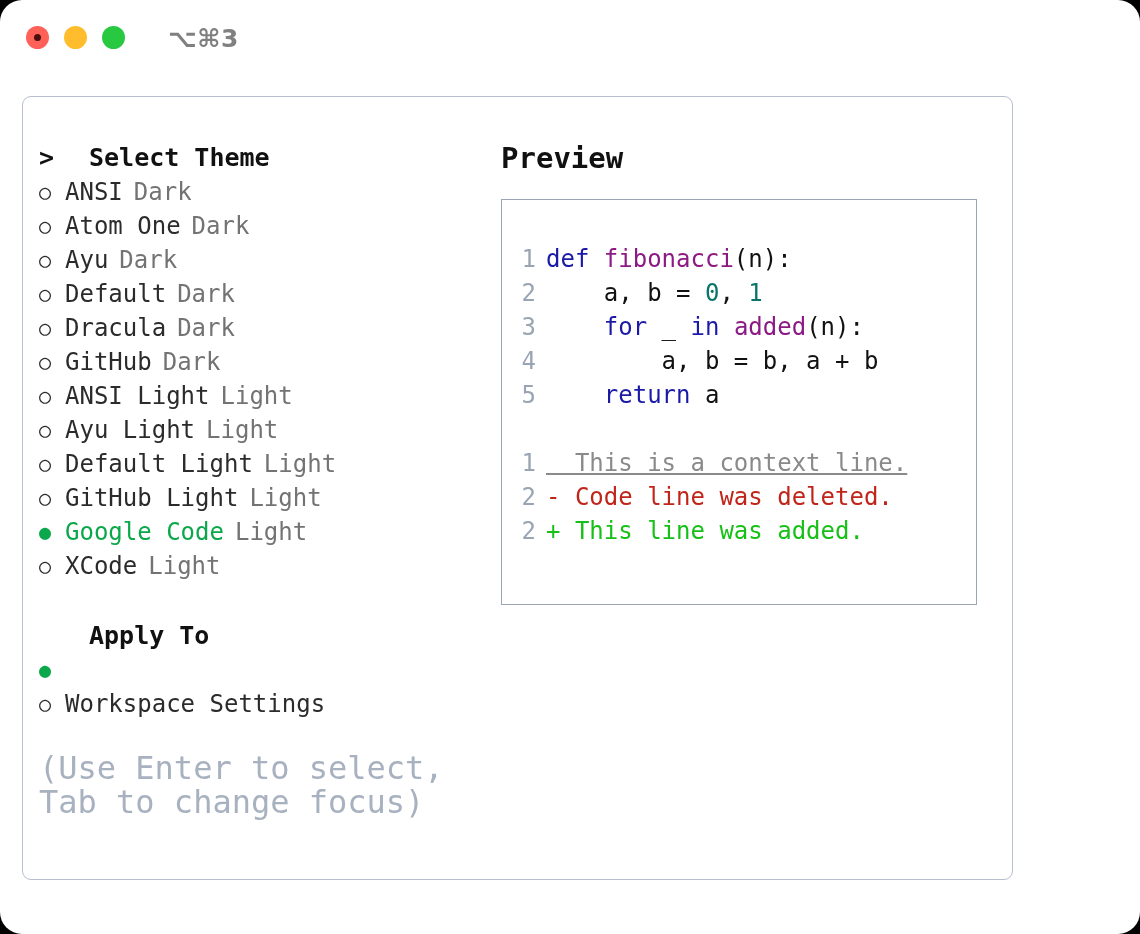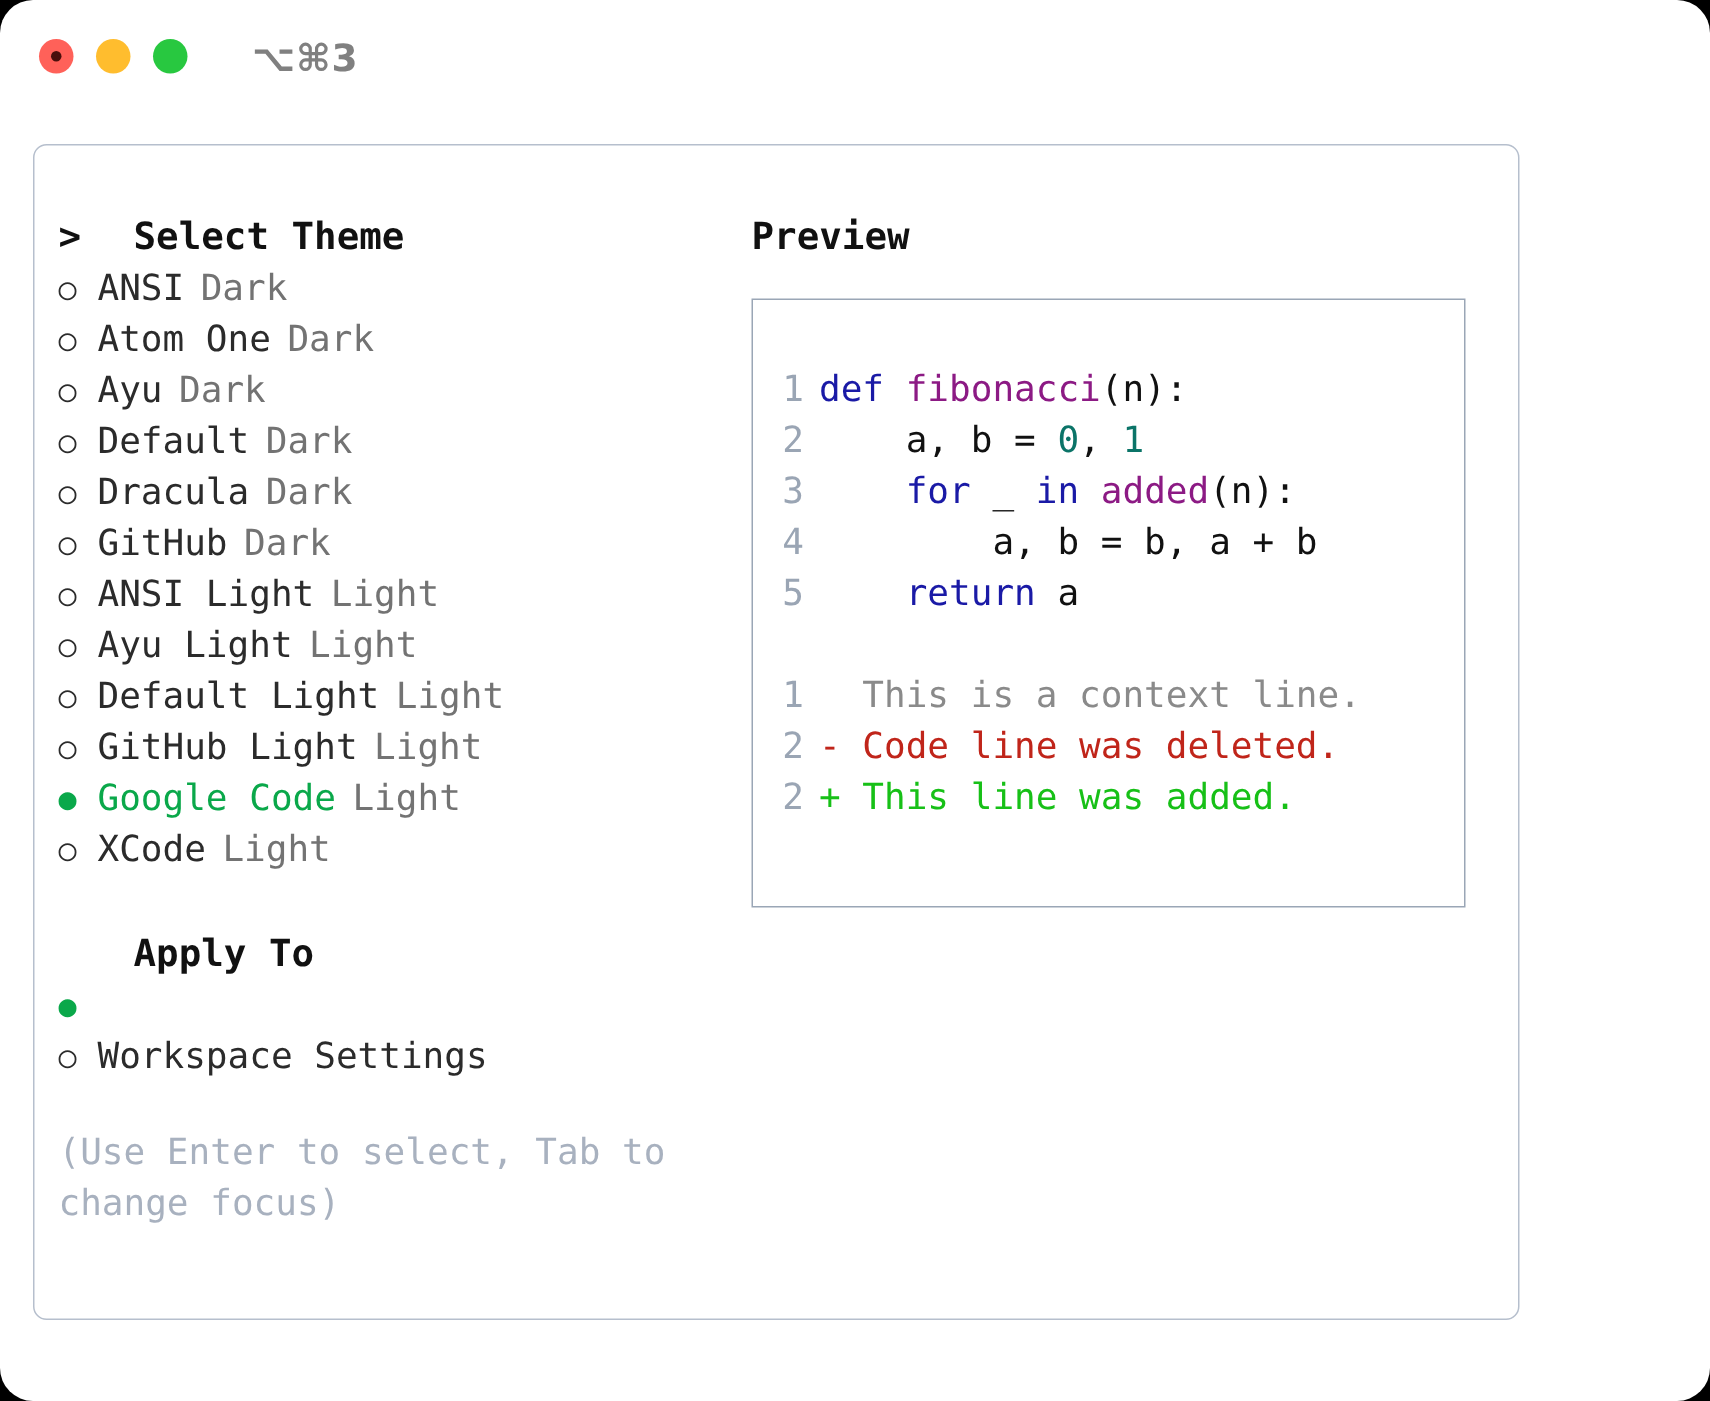--- a/index.html
+++ b/index.html
@@ -132,36 +132,36 @@
   .opt-row.selected .opt-label { color: #0aa84a; }
   .opt-row .opt-tag {
     color: #737373;
     margin-left: 11px;
   }
 
   .spacer-block { height: 36px; }
 
   .hint {
     margin-top: 30px;
-    font-size: 24px;
+    font-size: 32px;
     line-height: 34px;
     color: #a8b1bf;
     width: 412px;
     white-space: normal;
   }
 
   
   .right-col {
     position: absolute;
     left: 478px;
     top: 44px;
     width: 500px;
   }
   .preview-title {
-    font-size: 25px;
+    font-size: 29px;
     font-weight: bold;
     color: #111111;
     height: 34px;
     line-height: 34px;
   }
   .preview-box {
     margin-top: 24px;
     width: 476px;
     height: 406px;
     border: 1.5px solid #9aa6b6;
@@ -186,21 +186,21 @@
     box-sizing: border-box;
   }
   .code-text { color: #111111; }
 
   .tok-kw   { color: #1a1aa6; }
   .tok-fn   { color: #8c1a84; }
   .tok-num  { color: #0b7468; }
   .tok-plain{ color: #111111; }
 
   .diff-gap { height: 34px; }
-  .diff-ctx { color: #8a8a8a; }
+  .diff-ctx { color: #8a8a8a; text-decoration: underline; }
   .diff-del { color: #c0251a; }
   .diff-add { color: #17c017; }
 </style>
 </head>
 <body>
 
 <div class="window">
 
   <div class="titlebar">
     <div class="dots">

